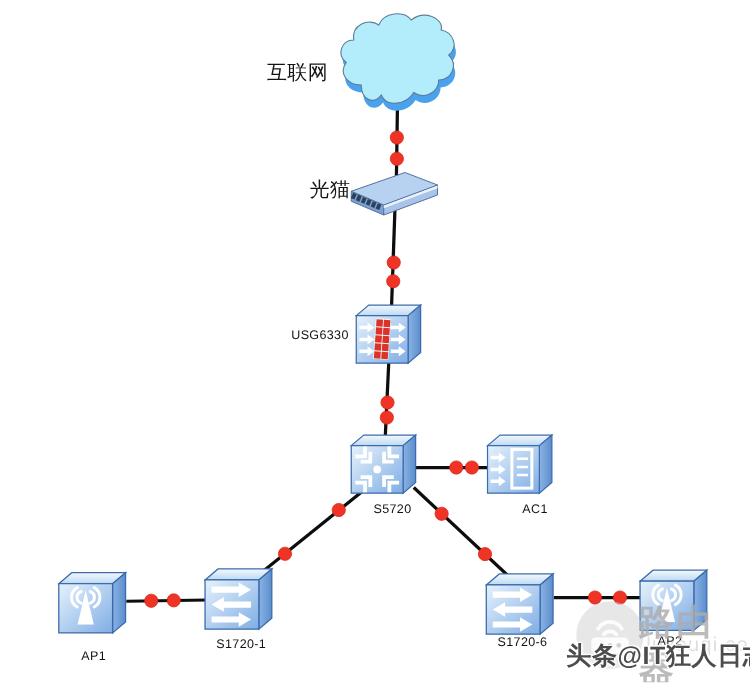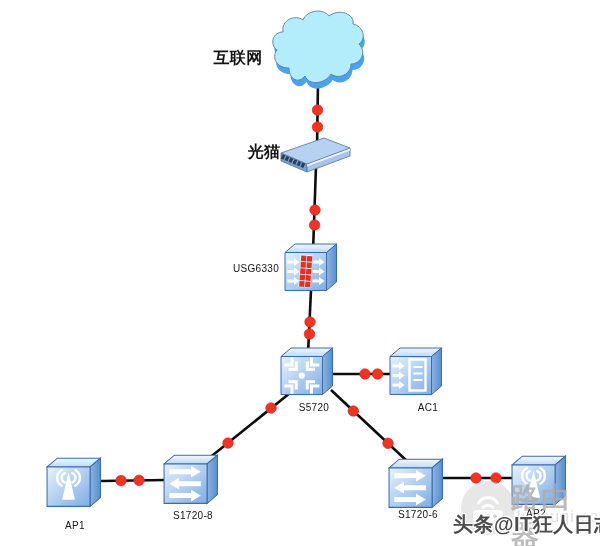--- a/index.html
+++ b/index.html
@@ -7,21 +7,21 @@
     position:relative;width:600px;height:546px;background:#ffffff;overflow:hidden;
     font-family:"Liberation Sans","DejaVu Sans",sans-serif;
   }
   #links{position:absolute;left:0;top:0;z-index:1;}
   .node{position:absolute;z-index:2;cursor:pointer;}
   .node svg{display:block;}
   .lbl{
     position:absolute;z-index:3;transform:translateX(-50%);
     font-size:10px;color:#141414;white-space:nowrap;letter-spacing:.3px;
   }
-  .lbl-cn{font-size:16px;font-weight:bold;}
+  .lbl-cn{font-size:16px;}
   .wm{position:absolute;z-index:4;pointer-events:none;}
   #wm-badge{
     left:461px;top:481px;width:54px;height:54px;border-radius:50%;
     background:rgba(205,205,205,.48);
   }
   #wm-site{
     left:511px;top:479px;font-size:28px;font-weight:bold;
     color:rgba(172,172,172,.82);letter-spacing:2px;
   }
   #wm-url{
@@ -216,21 +216,21 @@
       </g>
     </svg>
   </div>
 
   <div class="lbl lbl-cn" style="left:238px;top:48px">互联网</div>
   <div class="lbl lbl-cn" style="left:264px;top:142px">光猫</div>
   <div class="lbl" style="left:256px;top:263px">USG6330</div>
   <div class="lbl" style="left:314px;top:402px">S5720</div>
   <div class="lbl" style="left:428px;top:402px">AC1</div>
   <div class="lbl" style="left:75px;top:520px">AP1</div>
-  <div class="lbl" style="left:193px;top:510px">S1720-8</div>
+  <div class="lbl" style="left:193px;top:510px">S1720-1</div>
   <div class="lbl" style="left:418px;top:509px">S1720-6</div>
   <div class="lbl" style="left:536px;top:508px">AP2</div>
 
   <div class="wm" id="wm-badge">
     <svg width="54" height="54" viewBox="0 0 54 54" opacity="0.9">
       <g stroke="#ffffff" stroke-width="3" fill="none" stroke-linecap="round">
         <path d="M17.5,22 A11,11 0 0 1 36.5,22"></path>
         <path d="M22,26.5 A6.5,6.5 0 0 1 32,26.5"></path>
       </g>
       <rect x="12" y="29" width="30" height="12.5" rx="3.5" fill="#ffffff"></rect>

